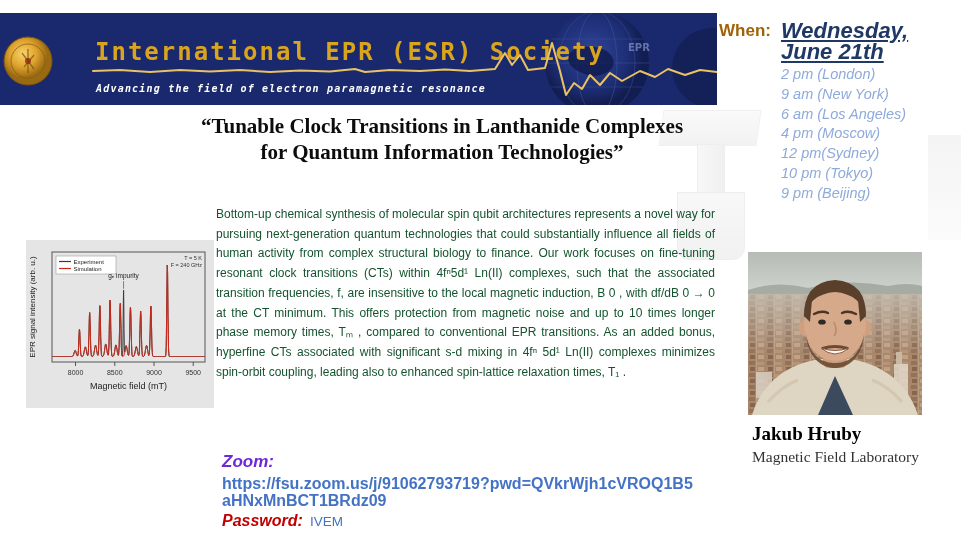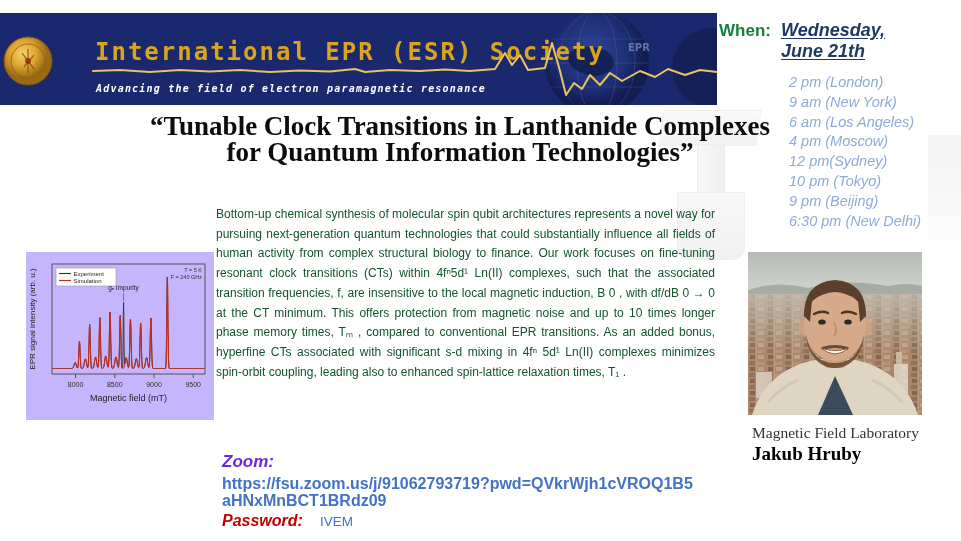--- a/index.html
+++ b/index.html
@@ -13,49 +13,49 @@
 
   
   #bg-equip{left:653px;top:108px;width:118px;height:158px;opacity:.32;pointer-events:none;}
   #bg-equip .slab{position:absolute;left:8px;top:2px;width:96px;height:34px;background:linear-gradient(#f0f0f0,#d8d8d8);border:1px solid #cfcfcf;transform:skewX(-8deg);}
   #bg-equip .neck{position:absolute;left:44px;top:36px;width:26px;height:48px;background:linear-gradient(90deg,#e9e9e9,#d2d2d2);border:1px solid #cccccc;}
   #bg-equip .body{position:absolute;left:24px;top:84px;width:66px;height:66px;background:linear-gradient(#ececec,#d5d5d5);border:1px solid #cccccc;border-radius:0 0 12px 12px;}
   #bg-smudge{left:928px;top:135px;width:33px;height:105px;background:linear-gradient(#e9e9e9,#f7f7f7);opacity:.5;pointer-events:none;}
 
   
   #when{left:719px;top:21px;width:240px;}
-  #when-label{position:absolute;left:0;top:0;color:#15803d;font-weight:bold;font-size:17px;}
+  #when-label{position:absolute;left:0;top:0;color:#a16207;font-weight:bold;font-size:17px;}
   #when-date{position:absolute;left:62px;top:-1px;color:#1f3864;font-weight:bold;font-style:italic;
-             font-size:18px;line-height:21px;text-decoration:underline;text-underline-offset:2px;}
-  #when-times{position:absolute;left:62px;top:44px;margin:8px;padding:0;list-style:none;
+             font-size:22px;line-height:21px;text-decoration:underline;text-underline-offset:2px;}
+  #when-times{position:absolute;left:62px;top:44px;margin:0;padding:0;list-style:none;
               color:#8eaadb;font-style:italic;font-size:14.5px;line-height:19.8px;}
 
   
-  #talk-title{left:140px;top:113px;width:640px;text-align:center;color:#0c0c0c;
+  #talk-title{left:122px;top:113px;width:640px;text-align:center;color:#0c0c0c;
               font-family:"Liberation Serif","DejaVu Serif",serif;font-weight:bold;
-              font-size:27px;line-height:26px;}
+              font-size:21px;line-height:26px;}
 
   
   #abstract{left:216px;top:205px;width:499px;text-align:justify;color:#14532d;
             font-family:Liberation Sans, sans-serif;font-size:12px;line-height:19.7px;}
 
   
-  #chart{left:26px;top:252px;width:188px;height:168px;background:#c4b5fd;}
+  #chart{left:26px;top:240px;width:188px;height:168px;background:#e5e5e5;}
 
   
   #photo{left:748px;top:252px;width:174px;height:163px;}
   #speaker{left:752px;top:423px;width:205px;font-family:"Liberation Serif","DejaVu Serif",serif;}
   #speaker-name{font-size:19px;font-weight:bold;color:#000;margin-bottom:2px;}
   #speaker-aff,#speaker-country{font-size:15.5px;color:#333;line-height:20px;}
 
   
   #join{left:222px;top:452px;width:480px;}
   #zoom-label{color:#6d28d9;font-weight:bold;font-style:italic;font-size:17px;margin-bottom:3px;}
   .zoom-url{color:#4472c4;font-weight:bold;font-size:16px;line-height:17px;text-decoration:none;display:block;}
-  #password-row{margin-top:3px;display:flex;align-items:baseline;gap:17px;}
+  #password-row{margin-top:3px;display:flex;align-items:baseline;gap:7px;}
   #password-label{color:#c00000;font-weight:bold;font-style:italic;font-size:16px;}
   #password-value{color:#4472c4;font-weight:normal;font-size:13.5px;}
 </style>
 </head>
 <body>
 
 <div class="abs" id="banner">
   <svg width="717" height="92" viewBox="0 0 717 92">
     <defs>
       <radialGradient id="coinGrad" cx="40%" cy="35%">
@@ -112,21 +112,20 @@
     <div>June 21th</div>
   </div>
   <ul id="when-times">
     <li>2 pm (London)</li>
     <li>9 am (New York)</li>
     <li>6 am (Los Angeles)</li>
     <li>4 pm (Moscow)</li>
     <li>12 pm(Sydney)</li>
     <li>10 pm (Tokyo)</li>
     <li>9 pm (Beijing)</li>
-    <li>6:30 pm (New Delhi)</li>
   </ul>
 </div>
 
 <div class="abs" id="talk-title">
   <div>“Tunable Clock Transitions in Lanthanide Complexes</div>
   <div>for Quantum Information Technologies”</div>
 </div>
 
 <div class="abs" id="abstract">Bottom-up chemical synthesis of molecular spin qubit architectures represents a novel way for pursuing next-generation quantum technologies that could substantially influence all fields of human activity from complex structural biology to finance. Our work focuses on fine-tuning resonant clock transitions (CTs) within 4fⁿ5d¹ Ln(II) complexes, such that the associated transition frequencies, f, are insensitive to the local magnetic induction, B 0 , with df/dB 0 → 0 at the CT minimum. This offers protection from magnetic noise and up to 10 times longer phase memory times, Tₘ , compared to conventional EPR transitions. As an added bonus, hyperfine CTs associated with significant s-d mixing in 4fⁿ 5d¹ Ln(II) complexes minimizes spin-orbit coupling, leading also to enhanced spin-lattice relaxation times, T₁ .</div>
 
@@ -202,22 +201,22 @@
       <path d="M94,61 Q100,58 108,62" stroke="#4a3424" stroke-width="2.4" fill="none" stroke-linecap="round"></path>
       <ellipse cx="74" cy="70" rx="3.8" ry="2.6" fill="#2f2a26"></ellipse>
       <ellipse cx="100" cy="70" rx="3.8" ry="2.6" fill="#2f2a26"></ellipse>
       <path d="M86,70 Q90,80 86,84" stroke="#b98a6b" stroke-width="1.6" fill="none"></path>
       <path d="M73,96 Q87,108 101,96 Q87,101 73,96 Z" fill="#fdf9f2" stroke="#8a5a44" stroke-width="1"></path>
     </g>
   </svg>
 </div>
 
 <div class="abs" id="speaker">
+  <div id="speaker-name">Jakub Hruby</div>
   <div id="speaker-aff">Magnetic Field Laboratory</div>
-  <div id="speaker-name">Jakub Hruby</div>
 </div>
 
 <div class="abs" id="join">
   <div id="zoom-label">Zoom:</div>
   <a class="zoom-url" href="#">https://fsu.zoom.us/j/91062793719?pwd=QVkrWjh1cVROQ1B5</a>
   <a class="zoom-url" href="#">aHNxMnBCT1BRdz09</a>
   <div id="password-row">
     <span id="password-label">Password:</span>
     <span id="password-value">IVEM</span>
   </div>

